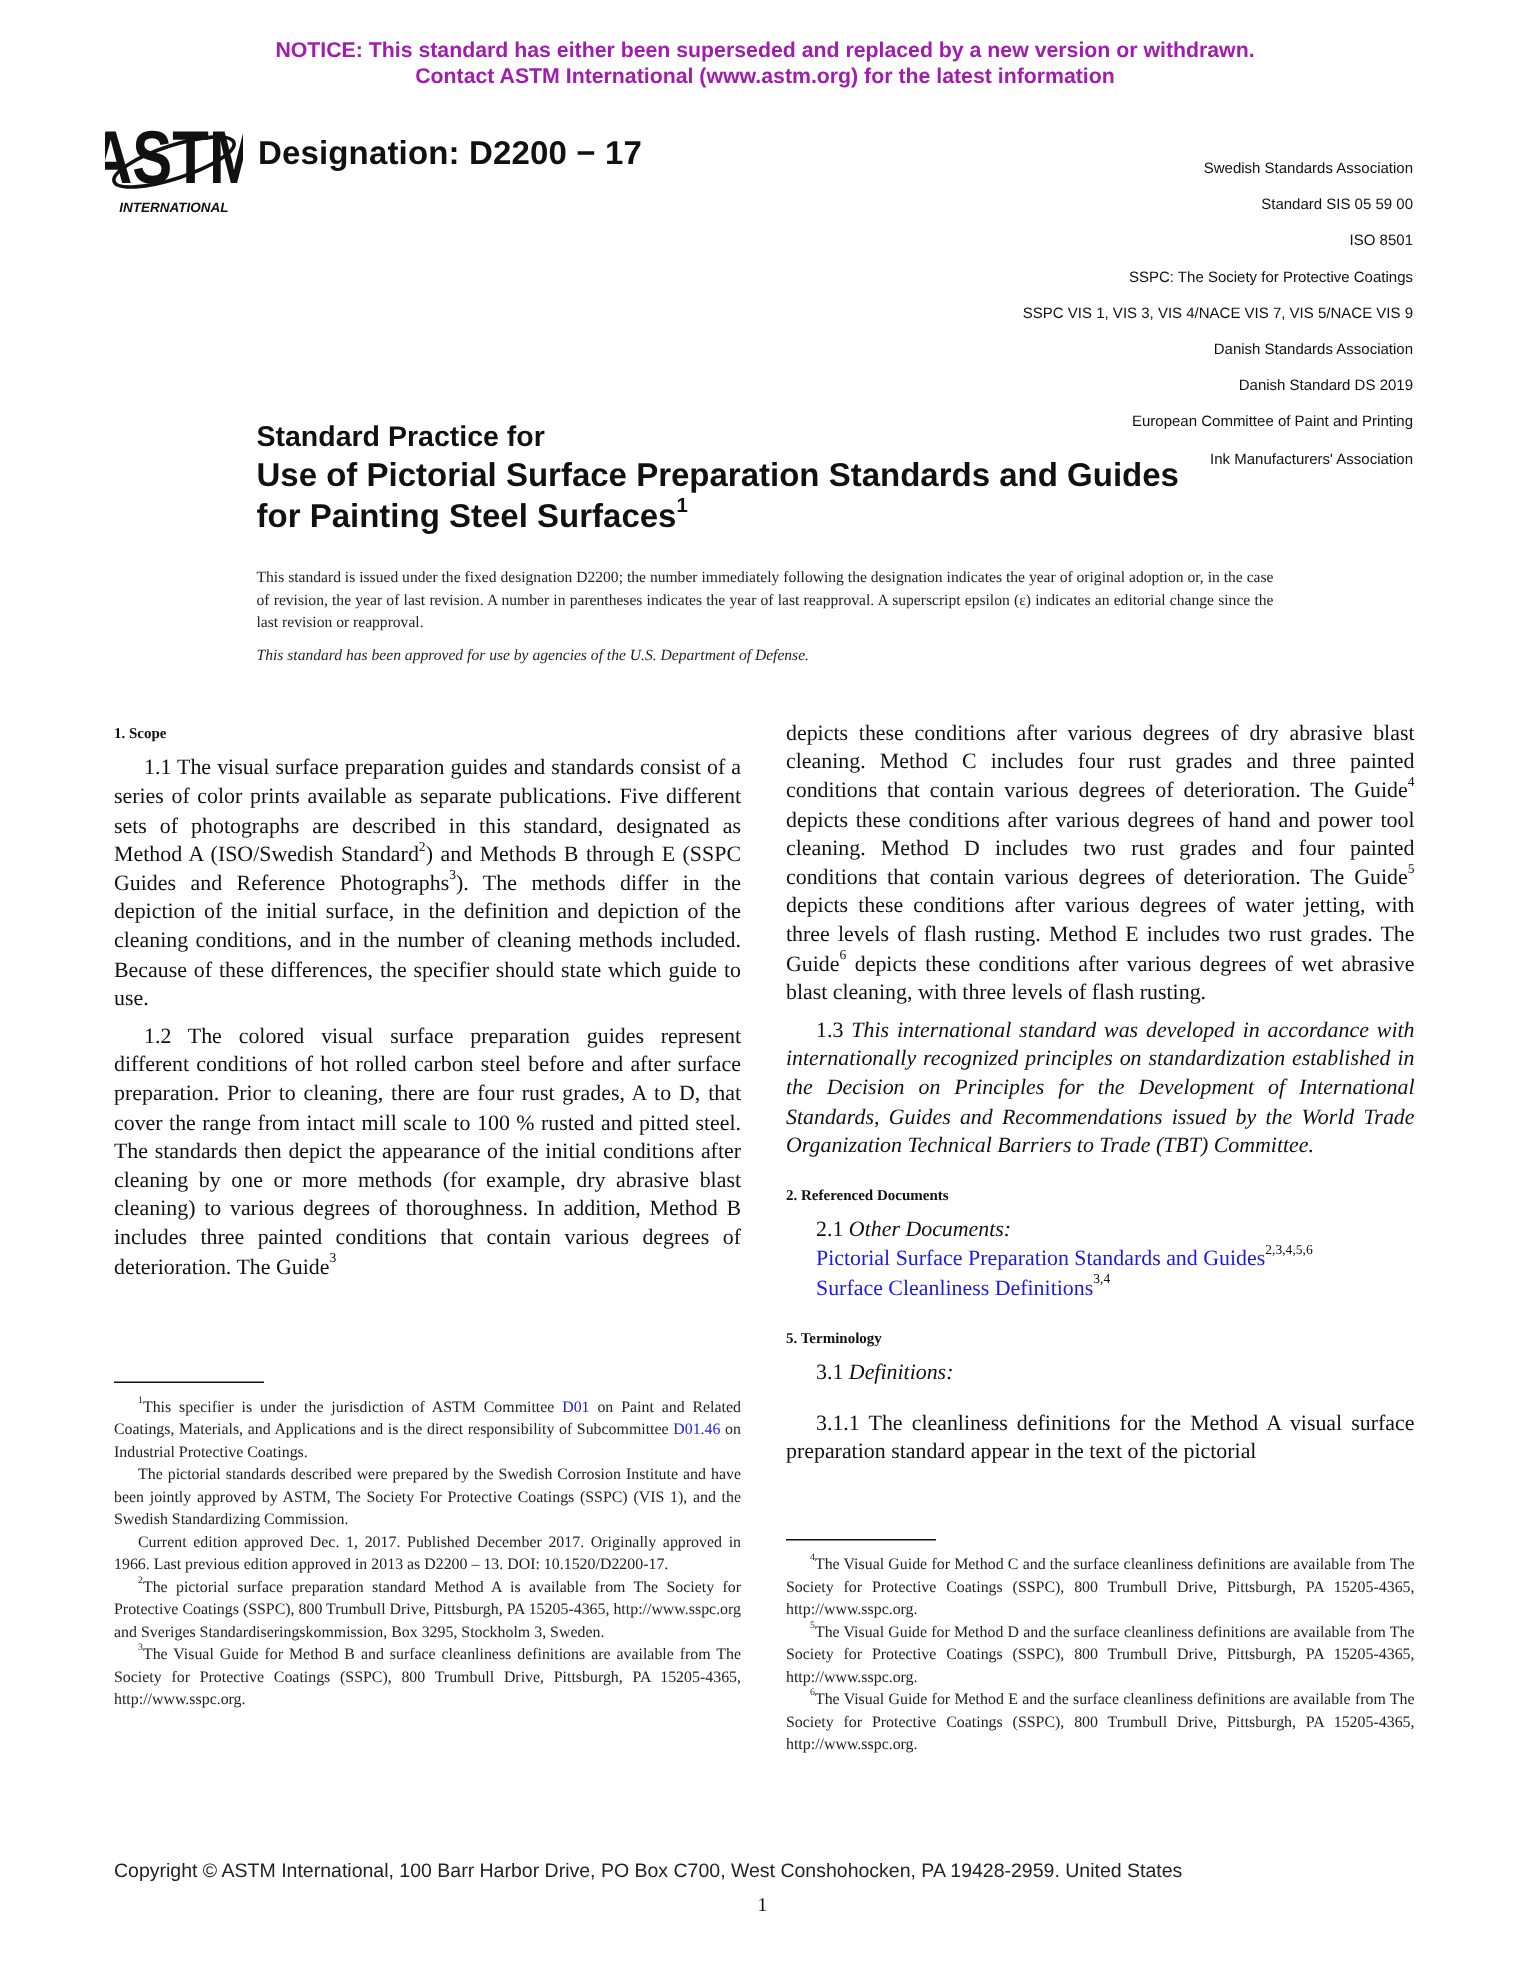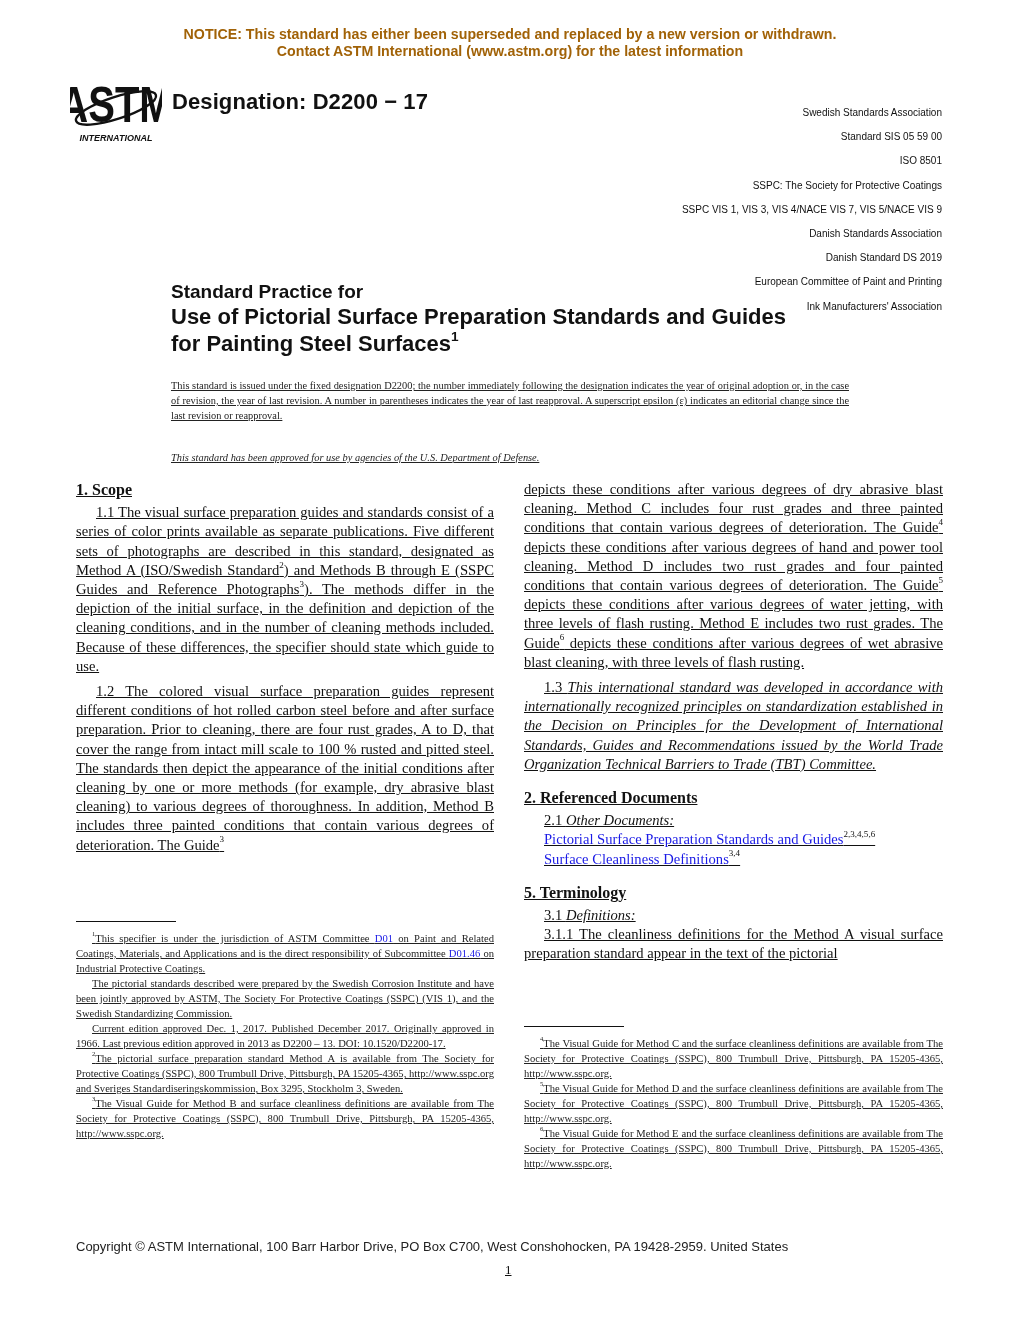--- a/index.html
+++ b/index.html
@@ -1,39 +1,39 @@
 <!DOCTYPE html>
 <html><head>
 <meta charset="utf-8">
 <style>
   html, body { margin: 0; padding: 0; background: #ffffff; }
   body { width: 1020px; height: 1320px; position: relative; overflow: hidden; color: #111; }
   .sans { font-family: "Liberation Sans", "DejaVu Sans", sans-serif; }
-  .serif { font-family: "Liberation Serif", "DejaVu Serif", serif; text-decoration: underline; }
+  .serif { font-family: "Liberation Serif", "DejaVu Serif", serif; }
   .abs { position: absolute; }
 
-  .notice { left: 0; width: 1020px; top: 26px; text-align: center; color: #a16207; font-weight: bold; font-size: 14.2px; line-height: 17px; }
+  .notice { left: 0; width: 1020px; top: 26px; text-align: center; color: #a21caf; font-weight: bold; font-size: 14.2px; line-height: 17px; }
   .logo { left: 70px; top: 78px; width: 92px; height: 66px; }
   .designation { left: 172px; top: 89px; font-size: 22px; font-weight: bold; letter-spacing: 0.1px; }
   .assoc { right: 78px; top: 95px; text-align: right; font-size: 10px; line-height: 13.2px; }
   .assoc div { white-space: nowrap; margin-top: 11px; }
 
   .title-pre { left: 171px; top: 281px; font-size: 19px; font-weight: bold; }
   .title-main { left: 171px; top: 303px; font-size: 22px; font-weight: bold; line-height: 27px; }
   sup { font-size: 62%; line-height: 0; position: relative; top: -0.15em; vertical-align: super; }
 
   .issued { left: 171px; top: 378px; width: 678px; font-size: 10.4px; line-height: 15px; text-align: justify; color: #222; }
-  .dod { left: 171px; top: 432px; font-size: 10.4px; font-style: italic; color: #222; margin-top: 20px; }
+  .dod { left: 171px; top: 432px; font-size: 10.4px; font-style: italic; color: #222; }
 
   .col { font-size: 14.6px; line-height: 19.2px; text-align: justify; }
   .col-left { left: 76px; top: 480px; width: 418px; }
   .col-right { left: 524px; top: 480px; width: 419px; }
   .col p { margin: 0; text-indent: 20px; }
   .col p + p { margin-top: 6px; }
-  .h { font-weight: bold; font-size: 16px; margin: 0 0 4px 0; text-indent: 0 !important; }
+  .h { font-weight: bold; font-size: 10px; margin: 0 0 4px 0; text-indent: 0 !important; }
   .h.mt { margin-top: 14px; }
   .it { font-style: italic; }
   .link { color: #1a1ae6; }
   .reflist { margin: 0; padding-left: 20px; }
 
   .rule { height: 1px; background: #111; width: 100px; }
   .fn { font-size: 10.6px; line-height: 15px; text-align: justify; color: #222; }
   .fn p { margin: 0; text-indent: 16px; }
   .fn-left { left: 76px; top: 931px; width: 418px; }
   .fn-right { left: 524px; top: 1036px; width: 419px; }
@@ -92,21 +92,21 @@
 
   <div class="h mt">2.  Referenced Documents</div>
   <p><span>2.1 </span><span class="it">Other Documents:</span></p>
   <div class="reflist" style="margin-top:0">
     <div><span class="link">Pictorial Surface Preparation Standards and Guides</span><sup>2,3,4,5,6</sup></div>
     <div><span class="link">Surface Cleanliness Definitions</span><sup>3,4</sup></div>
   </div>
 
   <div class="h mt">5.  Terminology</div>
   <p style="margin-top:0"><span>3.1 </span><span class="it">Definitions:</span></p>
-  <p style="margin-top:0">3.1.1 The cleanliness definitions for the Method A visual surface preparation standard appear in the text of the pictorial</p>
+  <p style="margin-top:15px">3.1.1 The cleanliness definitions for the Method A visual surface preparation standard appear in the text of the pictorial</p>
 </div>
 
 <div class="abs rule" style="left:76px; top:921px;"></div>
 <div class="abs fn fn-left serif">
   <p><sup>1</sup><span>This specifier is under the jurisdiction of ASTM Committee </span><span class="link">D01</span><span> on Paint and Related Coatings, Materials, and Applications and is the direct responsibility of Subcommittee </span><span class="link">D01.46</span><span> on Industrial Protective Coatings.</span></p>
   <p>The pictorial standards described were prepared by the Swedish Corrosion Institute and have been jointly approved by ASTM, The Society For Protective Coatings (SSPC) (VIS 1), and the Swedish Standardizing Commission.</p>
   <p>Current edition approved Dec. 1, 2017. Published December 2017. Originally approved in 1966. Last previous edition approved in 2013 as D2200 – 13. DOI: 10.1520/D2200-17.</p>
   <p><sup>2</sup><span>The pictorial surface preparation standard Method A is available from The Society for Protective Coatings (SSPC), 800 Trumbull Drive, Pittsburgh, PA 15205-4365, http://www.sspc.org and Sveriges Standardiseringskommission, Box 3295, Stockholm 3, Sweden.</span></p>
   <p><sup>3</sup><span>The Visual Guide for Method B and surface cleanliness definitions are available from The Society for Protective Coatings (SSPC), 800 Trumbull Drive, Pittsburgh, PA 15205-4365, http://www.sspc.org.</span></p>
 </div>

